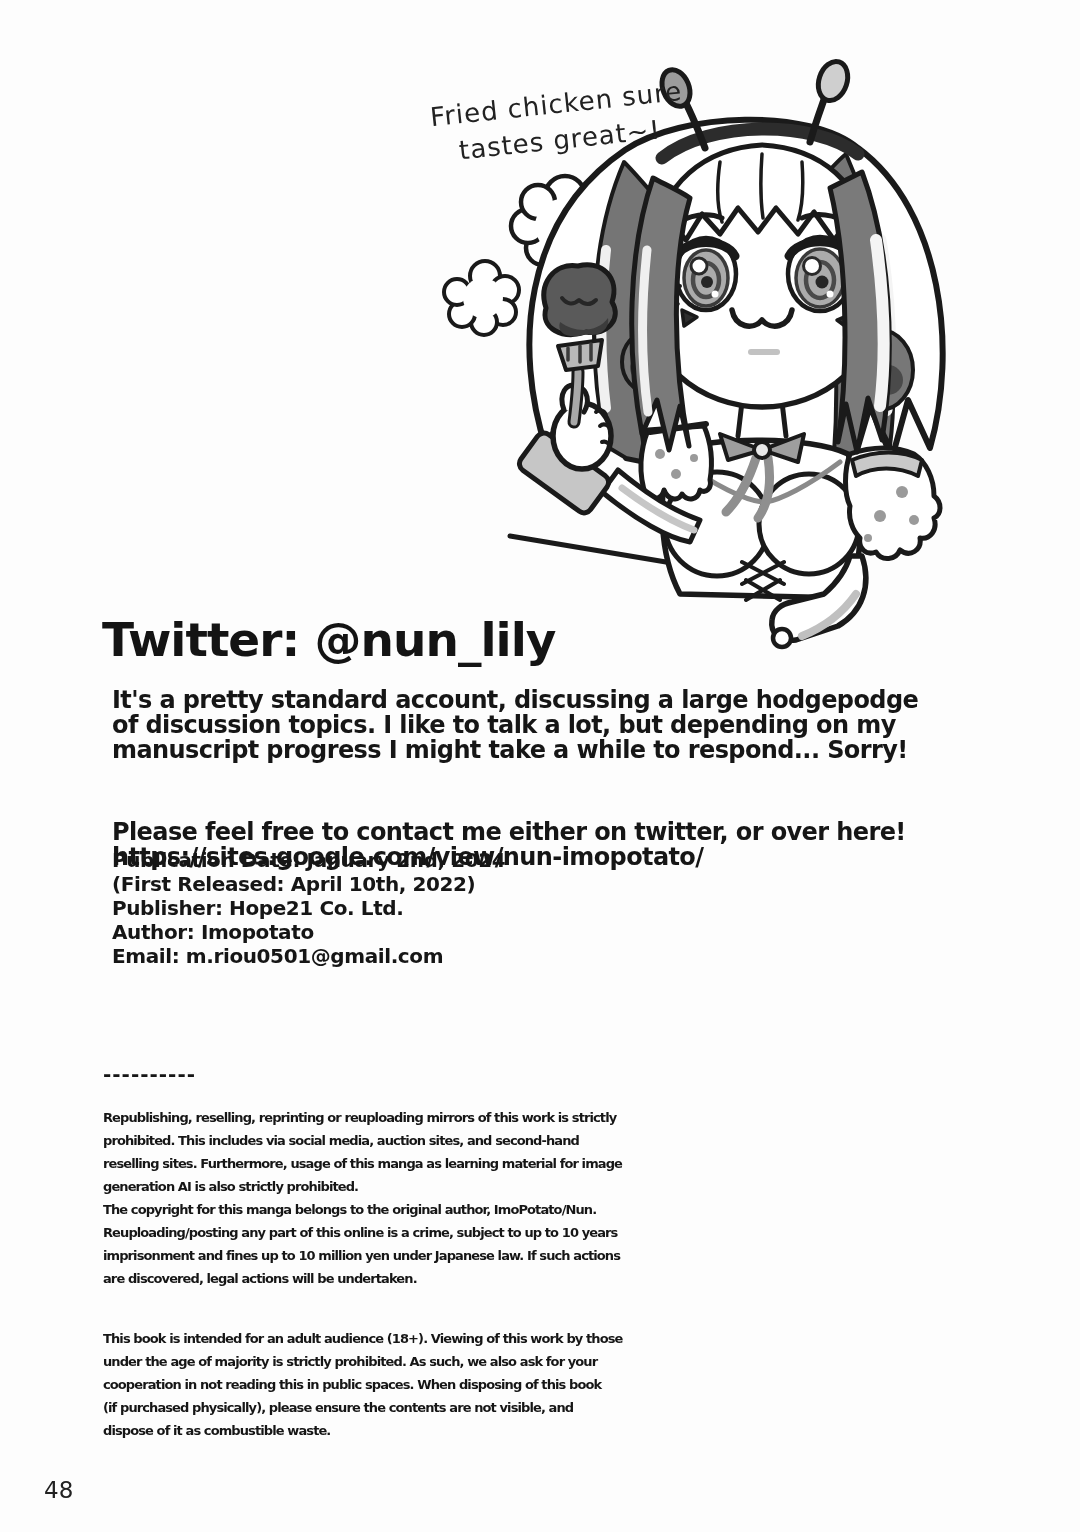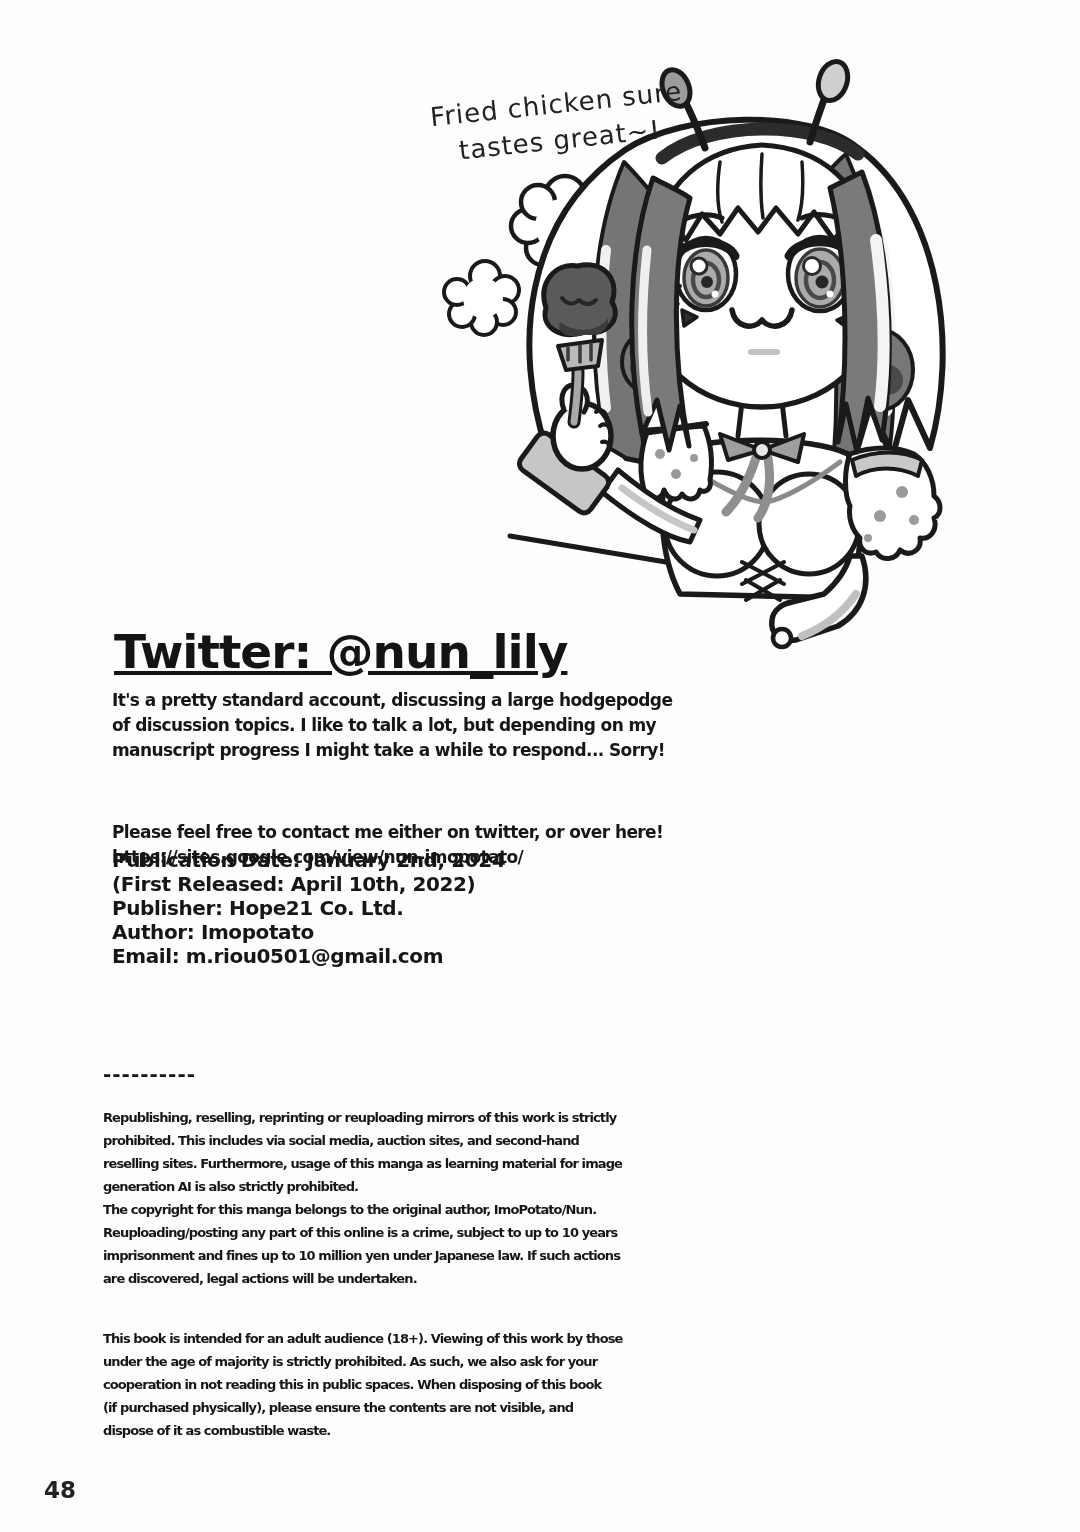--- a/index.html
+++ b/index.html
@@ -18,40 +18,40 @@
     font-size:26px;line-height:36px;text-align:center;
     white-space:pre-line;color:#222;
     letter-spacing:1px;
   }
   .illu{
     position:absolute;left:410px;top:50px;width:560px;height:600px;
   }
   .heading{
     position:absolute;left:102px;top:612px;
     font-size:47px;font-weight:bold;letter-spacing:-1px;
-    color:#141414;margin:12px;text-decoration:underline;
+    color:#141414;margin:0;
   }
   .para{
     position:absolute;margin:0;
     font-weight:bold;white-space:pre-line;color:#161616;
   }
-  .p-top{font-size:17px;line-height:25px;letter-spacing:-0.6px;}
+  .p-top{font-size:24px;line-height:25px;letter-spacing:-0.6px;}
   .p-about{left:112px;top:688px;}
   .p-contact{left:112px;top:780px;margin-top:40px;}
   .p-pub{left:112px;top:848px;font-size:20px;line-height:24px;letter-spacing:-0.4px;}
   .p-legal{font-size:13px;line-height:23px;letter-spacing:-0.9px;}
   .p-legal1{left:103px;top:1106px;}
   .p-legal2{left:103px;top:1294px;margin-top:33px;}
   .divider{
     position:absolute;left:103px;top:1062px;
     font-size:20px;font-weight:bold;letter-spacing:1px;color:#161616;
   }
   .pageno{
     position:absolute;left:44px;top:1477px;
-    font-size:23px;color:#222;font-weight:bold;
+    font-size:23px;color:#222;font-weight:normal;
   }
 </style>
 </head>
 <body>
 
 <div class="page">
 
   <svg class="illu" viewBox="0 0 560 600" xmlns="http://www.w3.org/2000/svg">
     <g fill="none" stroke="#1a1a1a" stroke-linecap="round" stroke-linejoin="round">
 

